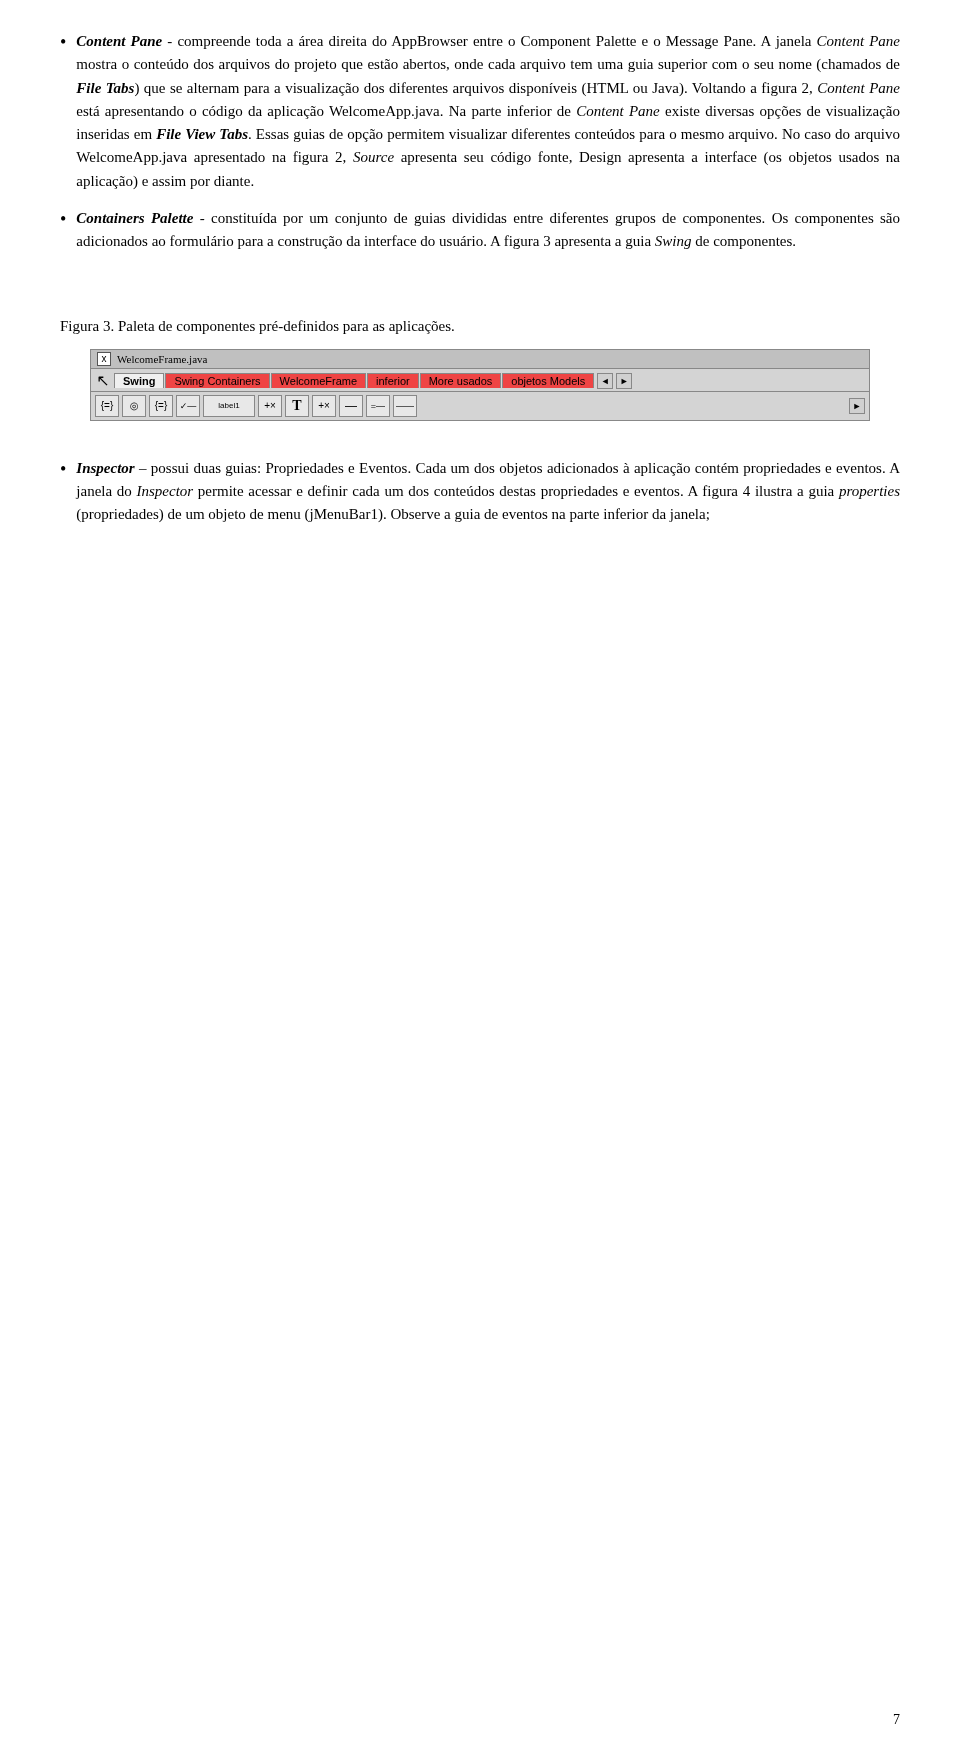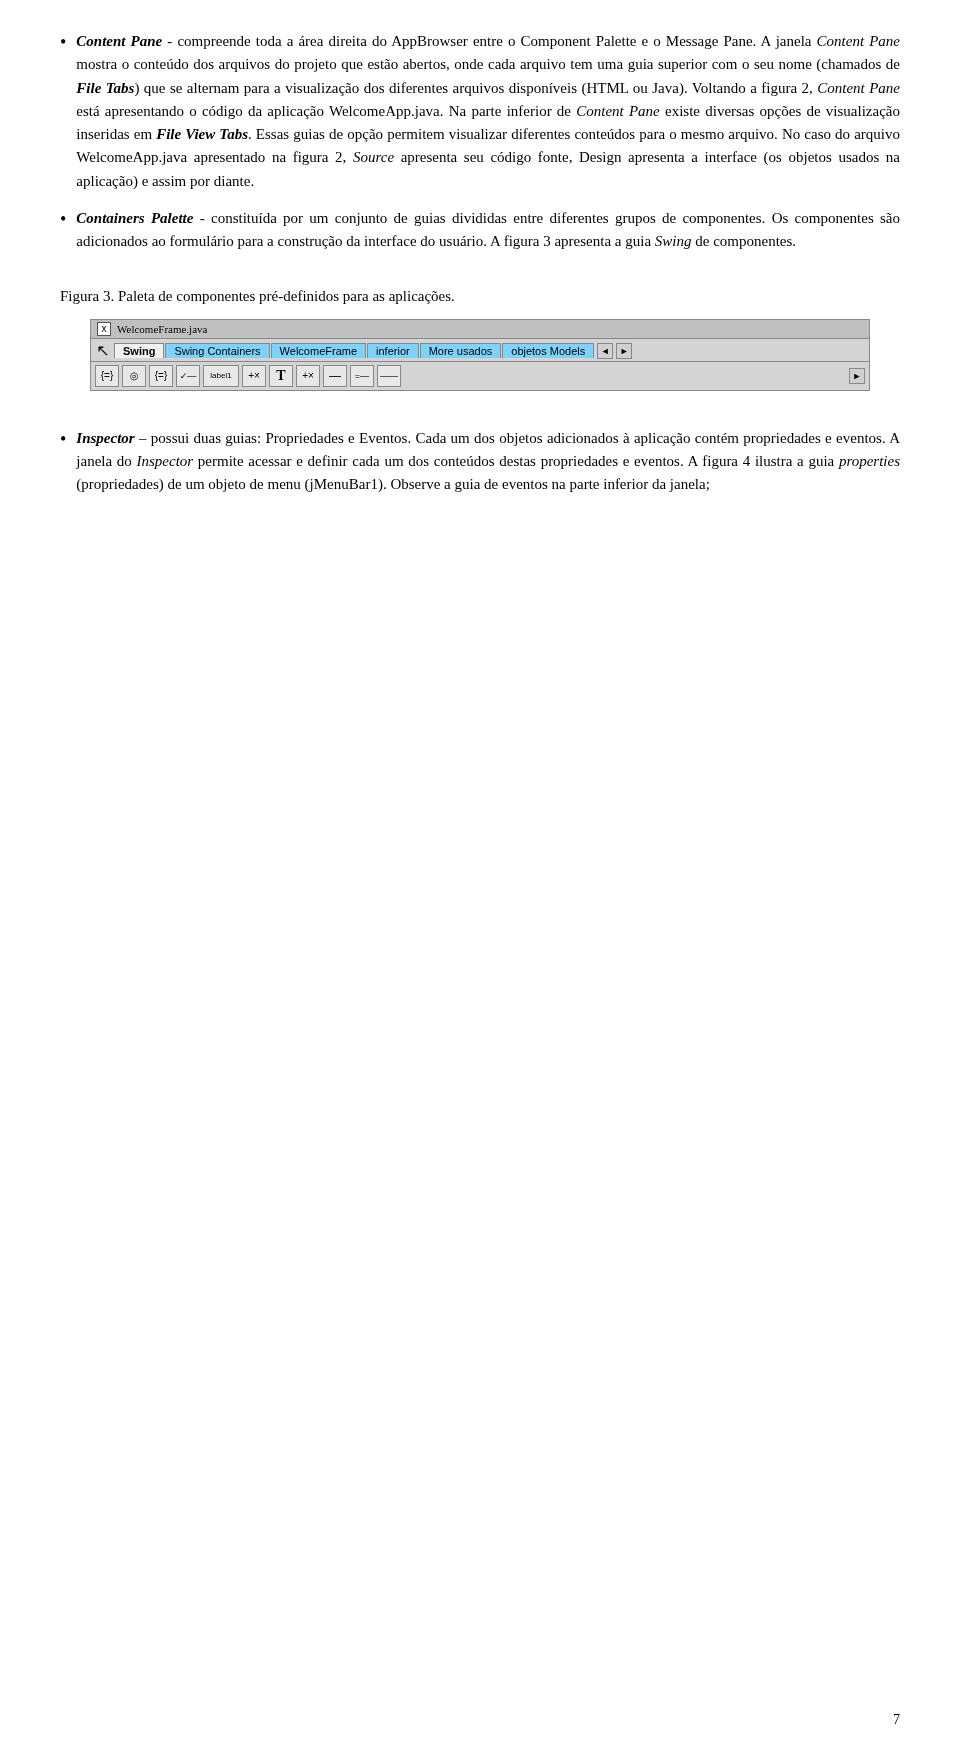--- a/index.html
+++ b/index.html
@@ -34,21 +34,21 @@
       line-height: 1.55;
     }
     p {
       line-height: 1.55;
       margin-bottom: 14px;
       text-align: justify;
     }
     .italic { font-style: italic; }
     .bold-italic { font-weight: bold; font-style: italic; }
     .figure-caption {
-      margin-top: 0;
+      margin-top: 30px;
       margin-bottom: 10px;
       font-size: 15px;
       text-align: left;
     }
     
     .figure-box {
       border: 1.5px solid #888;
       background: #e8e8e8;
       width: 780px;
       margin: 0 auto 18px auto;
@@ -81,21 +81,21 @@
     }
     .figure-tabs-row {
       display: flex;
       align-items: center;
       background: #d4d4d4;
       border-bottom: 1px solid #888;
       padding: 2px 2px 0 2px;
       gap: 1px;
     }
     .figure-tab {
-      background: #7dd3fc;
+      background: #ef4444;
       border: 1px solid #888;
       border-bottom: none;
       padding: 1px 8px;
       font-size: 11px;
       cursor: pointer;
       white-space: nowrap;
     }
     .figure-tab.active {
       background: #f0f0f0;
       font-weight: bold;
@@ -196,21 +196,21 @@
       <div class="figure-tab">objetos Models</div>
       <div class="figure-nav-arrow">◄</div>
       <div class="figure-nav-arrow">►</div>
     </div>
 
     <div class="figure-components-row">
       <div class="figure-component" style="font-size:10px;">{=}</div>
       <div class="figure-component" style="font-size:10px;">◎</div>
       <div class="figure-component" style="font-size:10px;">{=}</div>
       <div class="figure-component" style="font-size:9px;">✓—</div>
-      <div class="figure-component" style="font-size:8px; width:36px;">label1</div>
+      <div class="figure-component" style="font-size:8px; width:52px;">label1</div>
       <div class="figure-component" style="font-size:10px;">+×</div>
       <div class="figure-component figure-component-T">T</div>
       <div class="figure-component" style="font-size:10px;">+×</div>
       <div class="figure-component" style="font-size:12px;">—</div>
       <div class="figure-component" style="font-size:9px;">=—</div>
       <div class="figure-component" style="font-size:9px;">——</div>
       <div class="figure-nav-arrow" style="margin-left:auto;">►</div>
     </div>
   </div>
 

